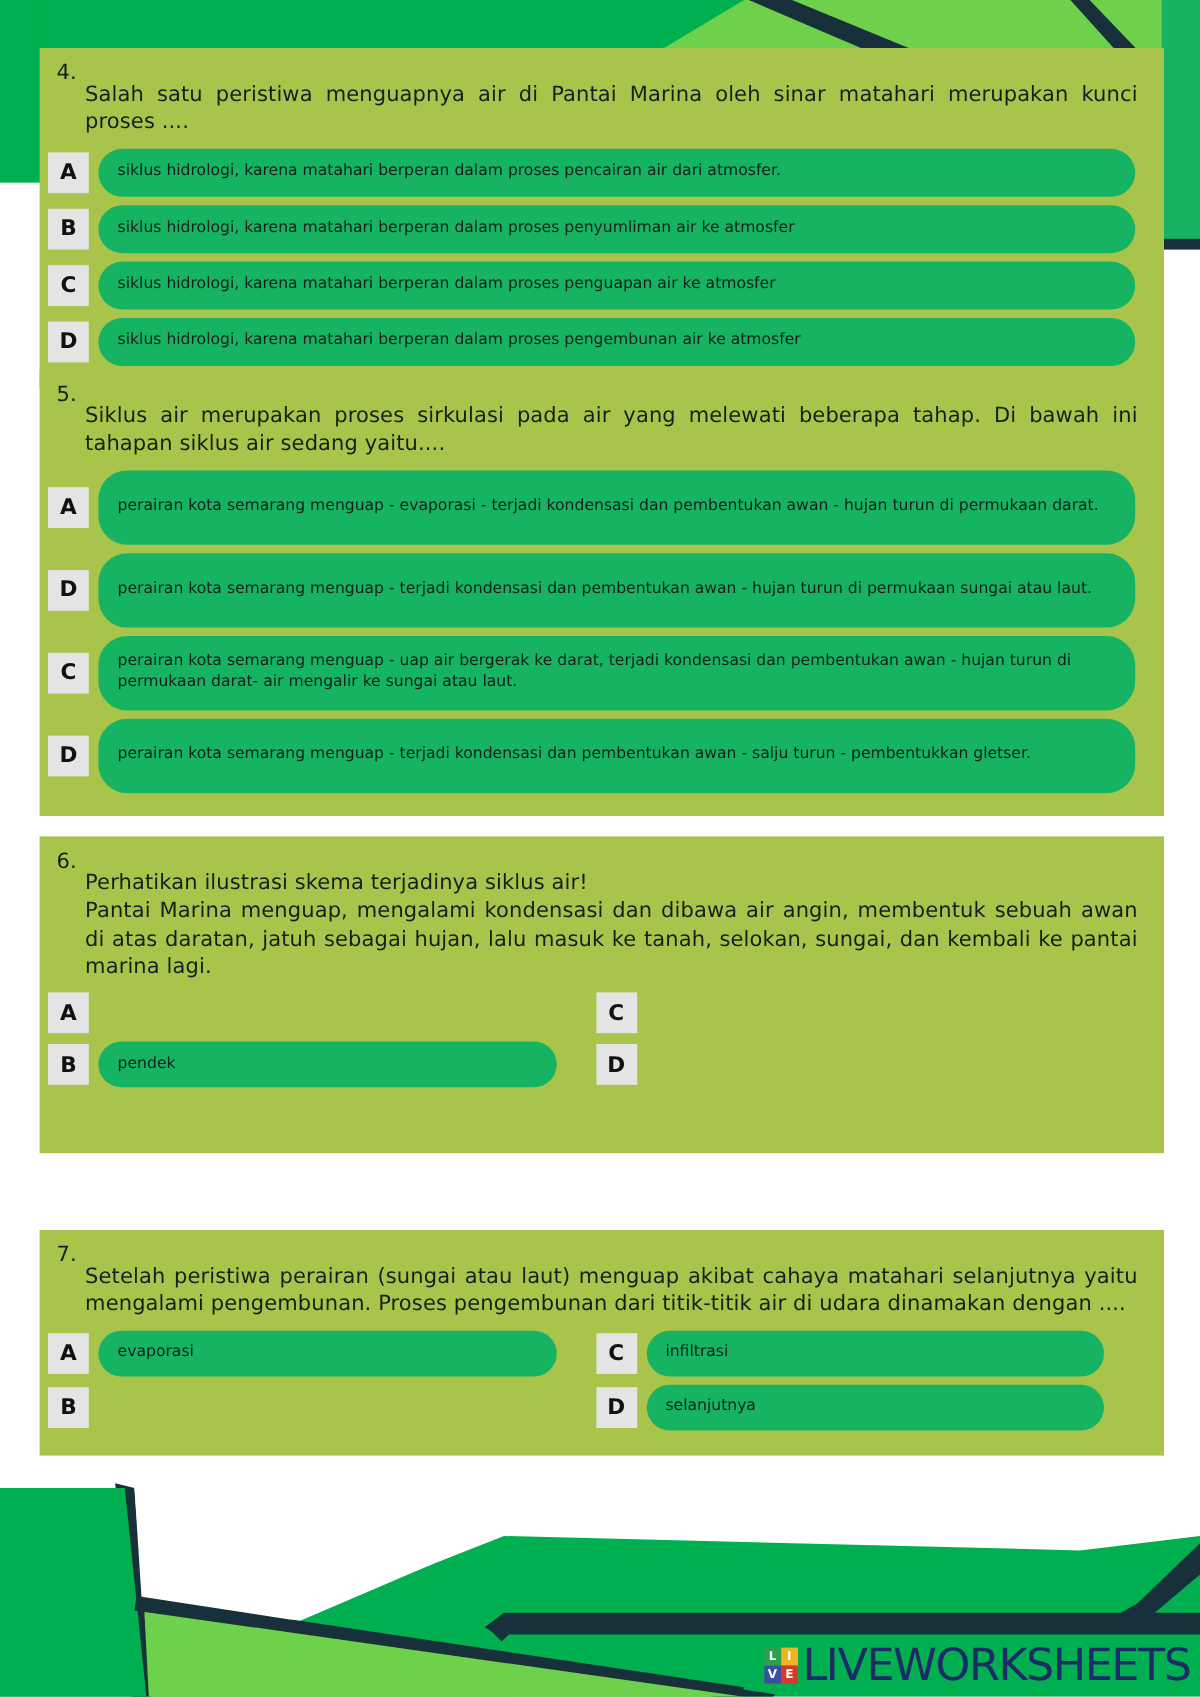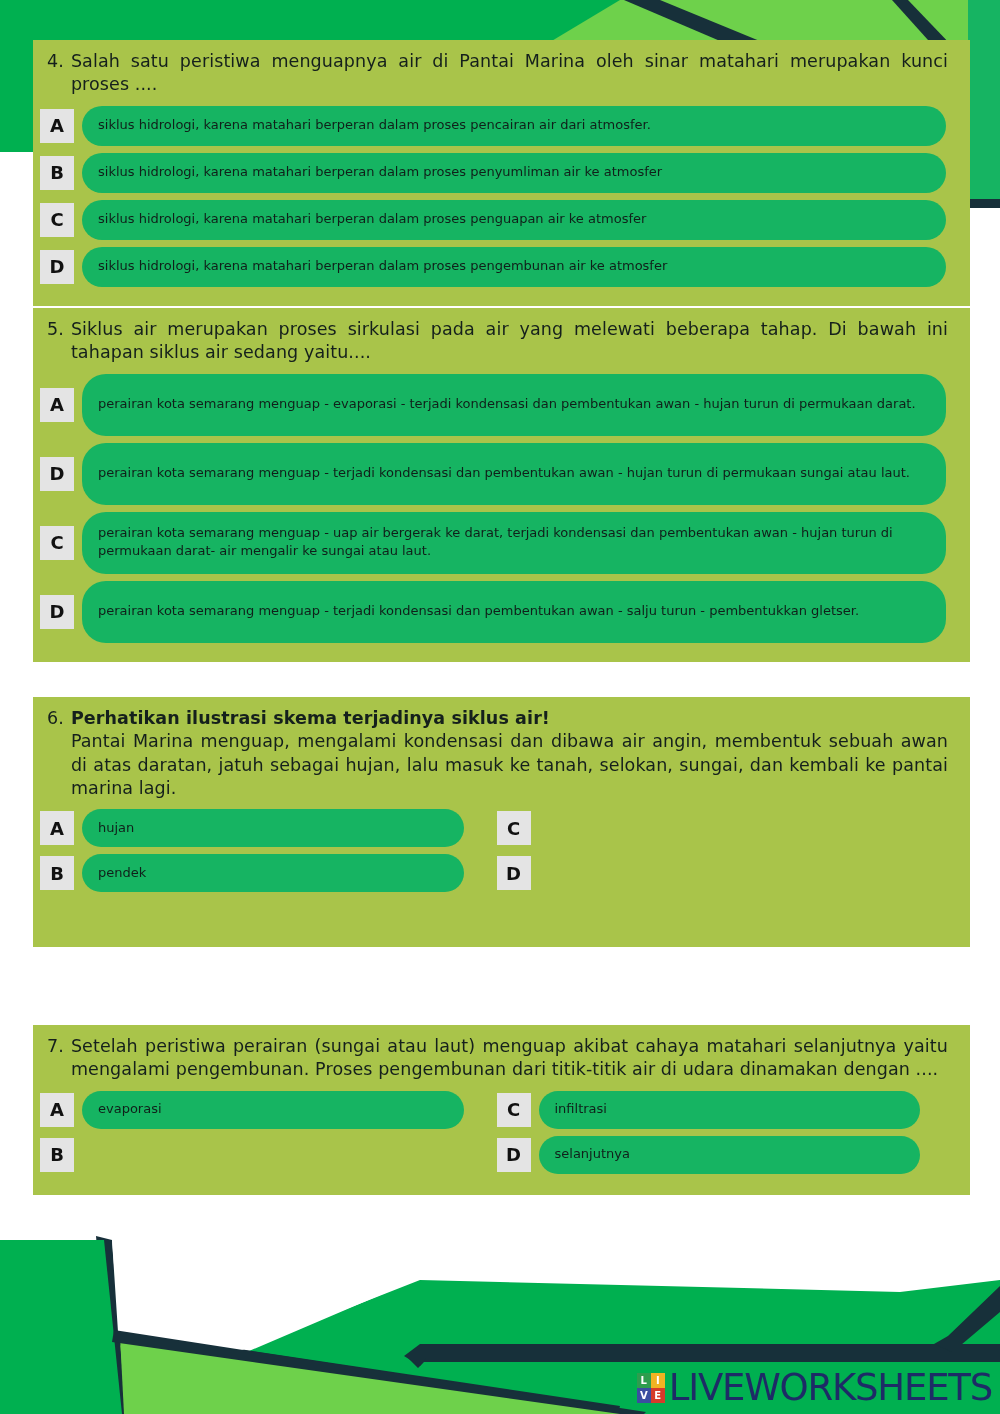--- a/index.html
+++ b/index.html
@@ -56,23 +56,24 @@
   }
   .q-num {
     flex: 0 0 auto;
     padding-right: 7px;
     white-space: nowrap;
   }
   .q-text {
     flex: 1 1 auto;
     text-align: justify;
     text-align-last: left;
+    margin-top: 18px;
   }
   .q-text.bold-lead .lead {
-    font-weight: 700;
+    font-weight: 400;
     display: block;
     text-align: left;
   }
   .q-text .plain {
     display: block;
     text-align: justify;
     text-align-last: left;
   }
   .q-text .plain-left {
     display: block;
@@ -265,21 +266,20 @@
     <div class="q-head">
       <span class="q-num">6.</span>
       <span class="q-text bold-lead">
         <span class="lead">Perhatikan ilustrasi skema terjadinya siklus air!</span>
         <span class="plain">Pantai Marina menguap, mengalami kondensasi dan dibawa air angin, membentuk sebuah awan di atas daratan, jatuh sebagai hujan, lalu masuk ke tanah, selokan, sungai, dan kembali ke pantai marina lagi.</span>
       </span>
     </div>
     <div class="answers two-col">
       <div class="answer-row">
         <div class="ans-letter">A</div>
-        <div class="ans-pill">hujan</div>
       </div>
       <div class="answer-row">
         <div class="ans-letter">C</div>
       </div>
       <div class="answer-row">
         <div class="ans-letter">B</div>
         <div class="ans-pill">pendek</div>
       </div>
       <div class="answer-row">
         <div class="ans-letter">D</div>

